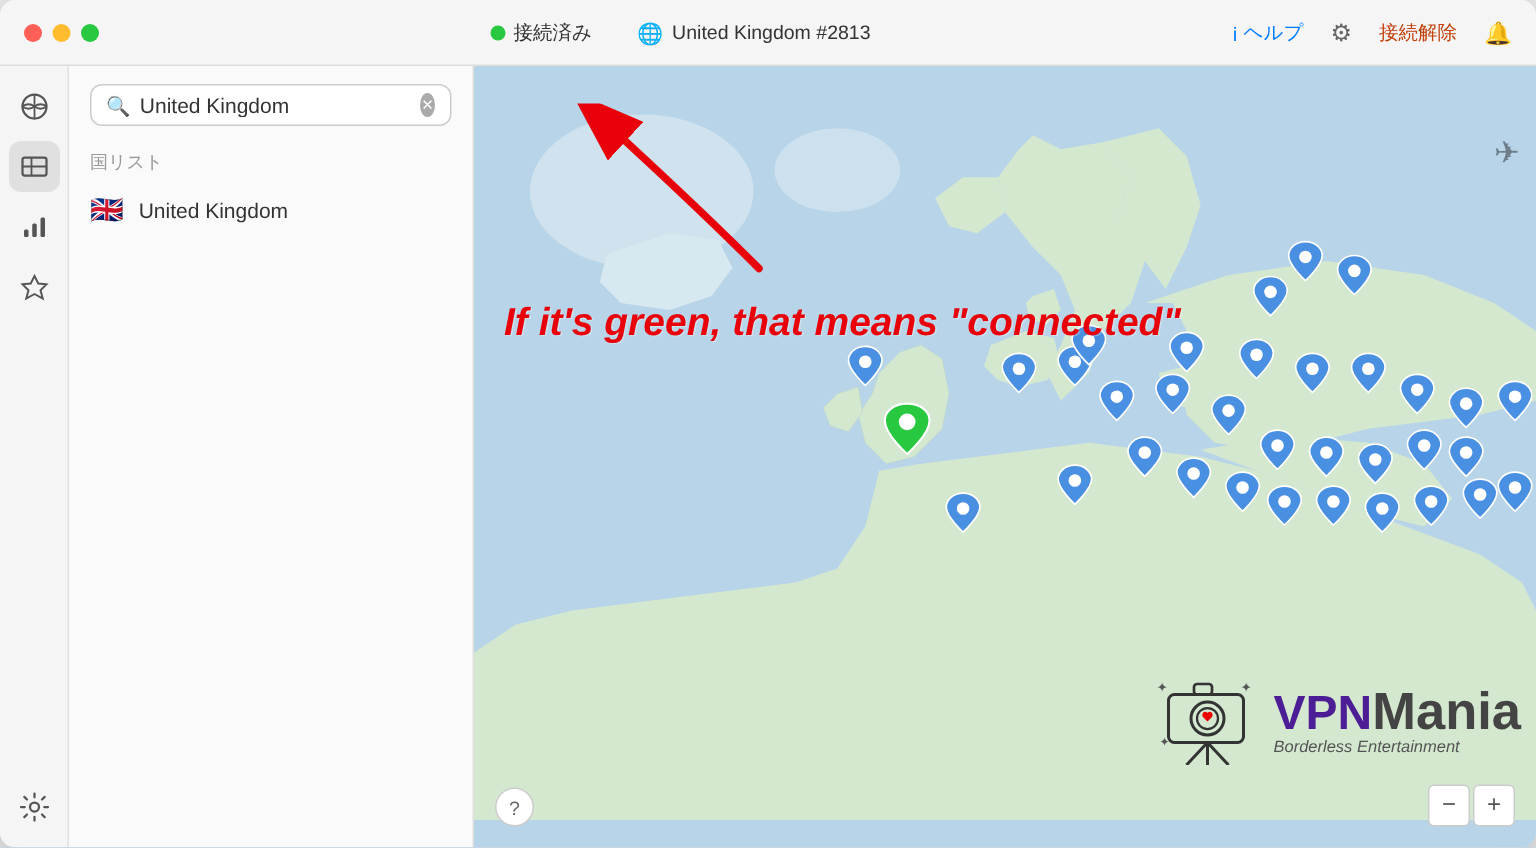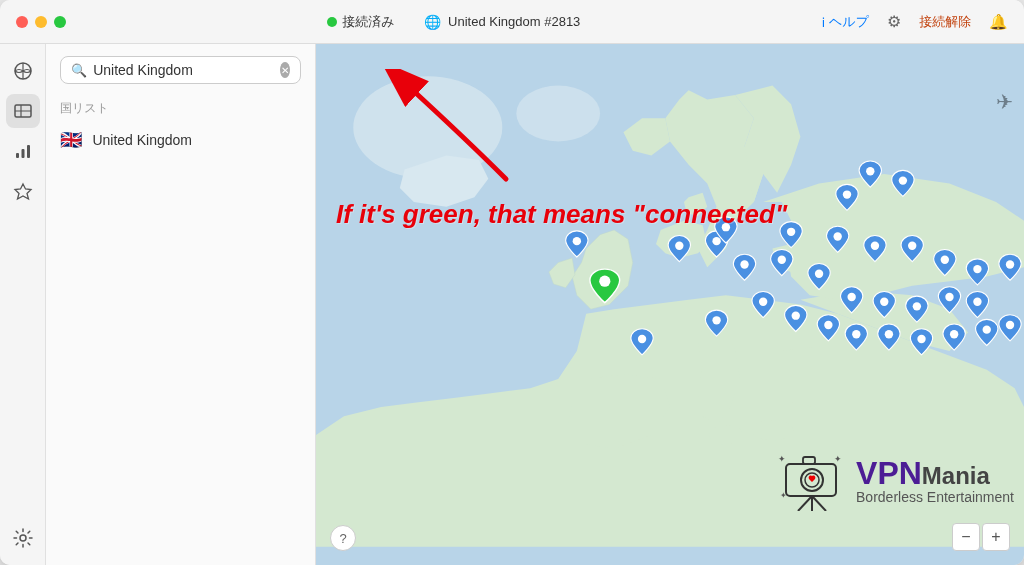--- a/index.html
+++ b/index.html
@@ -292,22 +292,23 @@
     .watermark-text {
       text-align: left;
     }
     .watermark-vpn {
       font-size: 32px;
       font-weight: 900;
       color: #222;
       line-height: 1;
     }
     .watermark-sub {
-      font-size: 14px;
+      font-size: 11px;
       color: #555;
+      font-style: italic;
     }
     .watermark-vpn span { color: #4c1d95; }
   </style>
 </head>
 <body>
 
 <div class="window">
 
   <div class="titlebar">
     <div class="traffic-lights">
@@ -620,21 +621,21 @@
             <line x1="34" y1="50" x2="34" y2="65" stroke="#333" stroke-width="2"></line>
             <line x1="34" y1="50" x2="48" y2="65" stroke="#333" stroke-width="2"></line>
 
             <text x="0" y="16" font-size="9" fill="#555">✦</text>
             <text x="56" y="16" font-size="9" fill="#555">✦</text>
             <text x="2" y="52" font-size="8" fill="#555">✦</text>
           </svg>
         </div>
         <div class="watermark-text">
           <div class="watermark-vpn">
-            <span>VPN</span><span style="font-size:24px; font-weight:700; color:#444;">Mania</span>
+            <span>VPN</span><span style="font-size:35px; font-weight:700; color:#444;">Mania</span>
           </div>
           <div class="watermark-sub">Borderless Entertainment</div>
         </div>
       </div>
 
     </div>
   </div>
 </div>
 
 </body></html>

